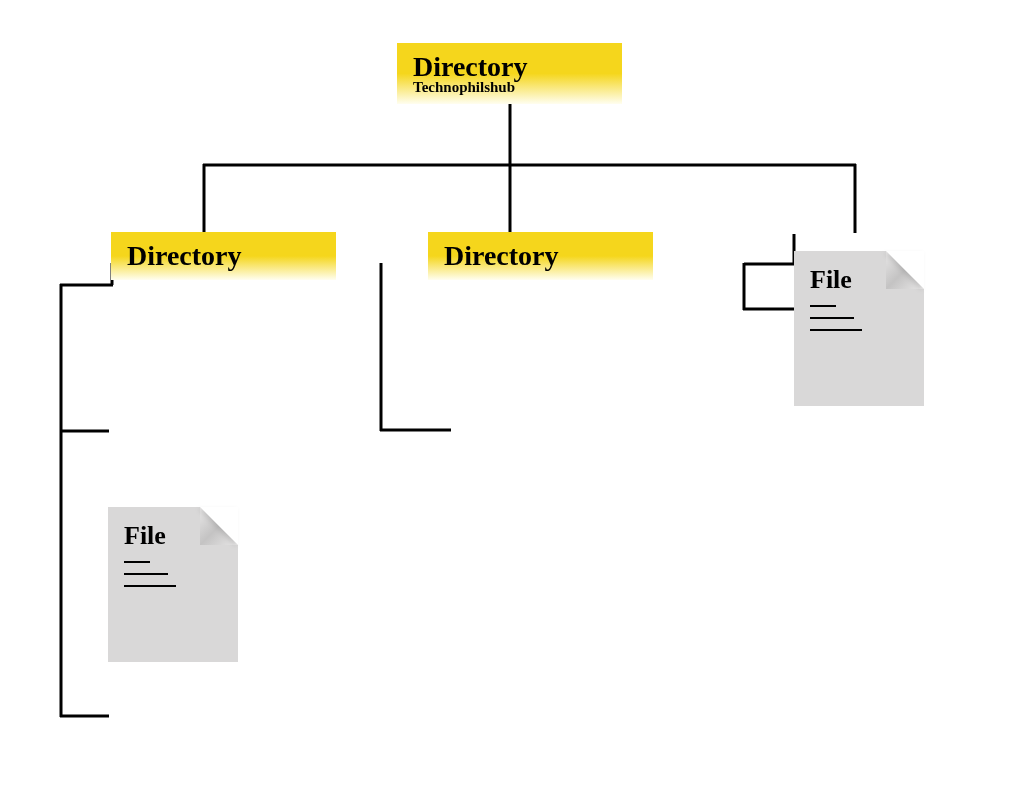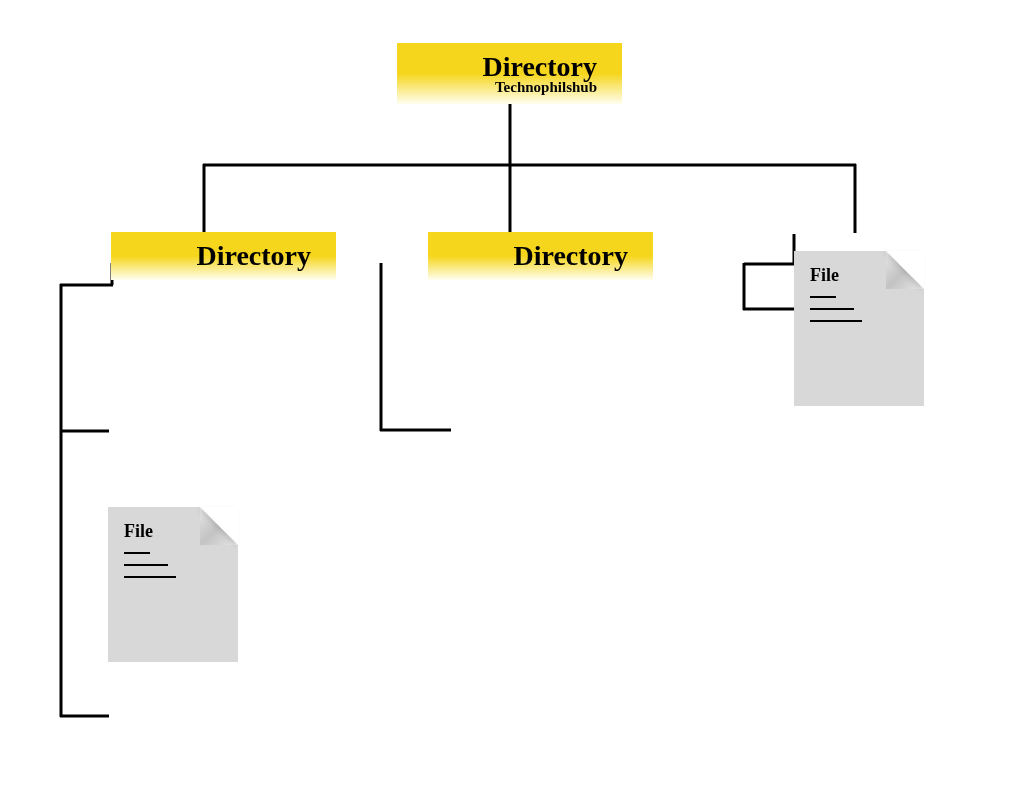--- a/index.html
+++ b/index.html
@@ -9,22 +9,22 @@
       background: #fff;
       font-family: Georgia, 'Times New Roman', serif;
       position: relative;
       overflow: hidden;
     }
     .node {
       position: absolute;
     }
     .dir-box {
       background: linear-gradient(to bottom, #f5d61c 0%, #f5d61c 50%, #fffef0 100%);
-      text-align: right;
-      padding: 8px 25px;
+      text-align: left;
+      padding: 8px 16px;
     }
     .dir-title {
       font-weight: bold;
       font-size: 28px;
       color: #000;
     }
     .dir-sub {
       font-size: 15px;
       font-weight: bold;
       color: #000;
@@ -52,21 +52,21 @@
       position: absolute;
       top: 0;
       right: 0;
       width: 38px;
       height: 38px;
       background: linear-gradient(135deg, #e8e7e7 0%, #c4c3c3 50%, #e8e7e7 100%);
       clip-path: polygon(0 0, 0 100%, 100% 100%);
     }
     .file-label {
       font-weight: bold;
-      font-size: 18px;
+      font-size: 26px;
       color: #000;
     }
     .file-lines {
       margin-top: 10px;
     }
     .file-lines div {
       height: 2px;
       background: #000;
       margin-bottom: 10px;
     }

